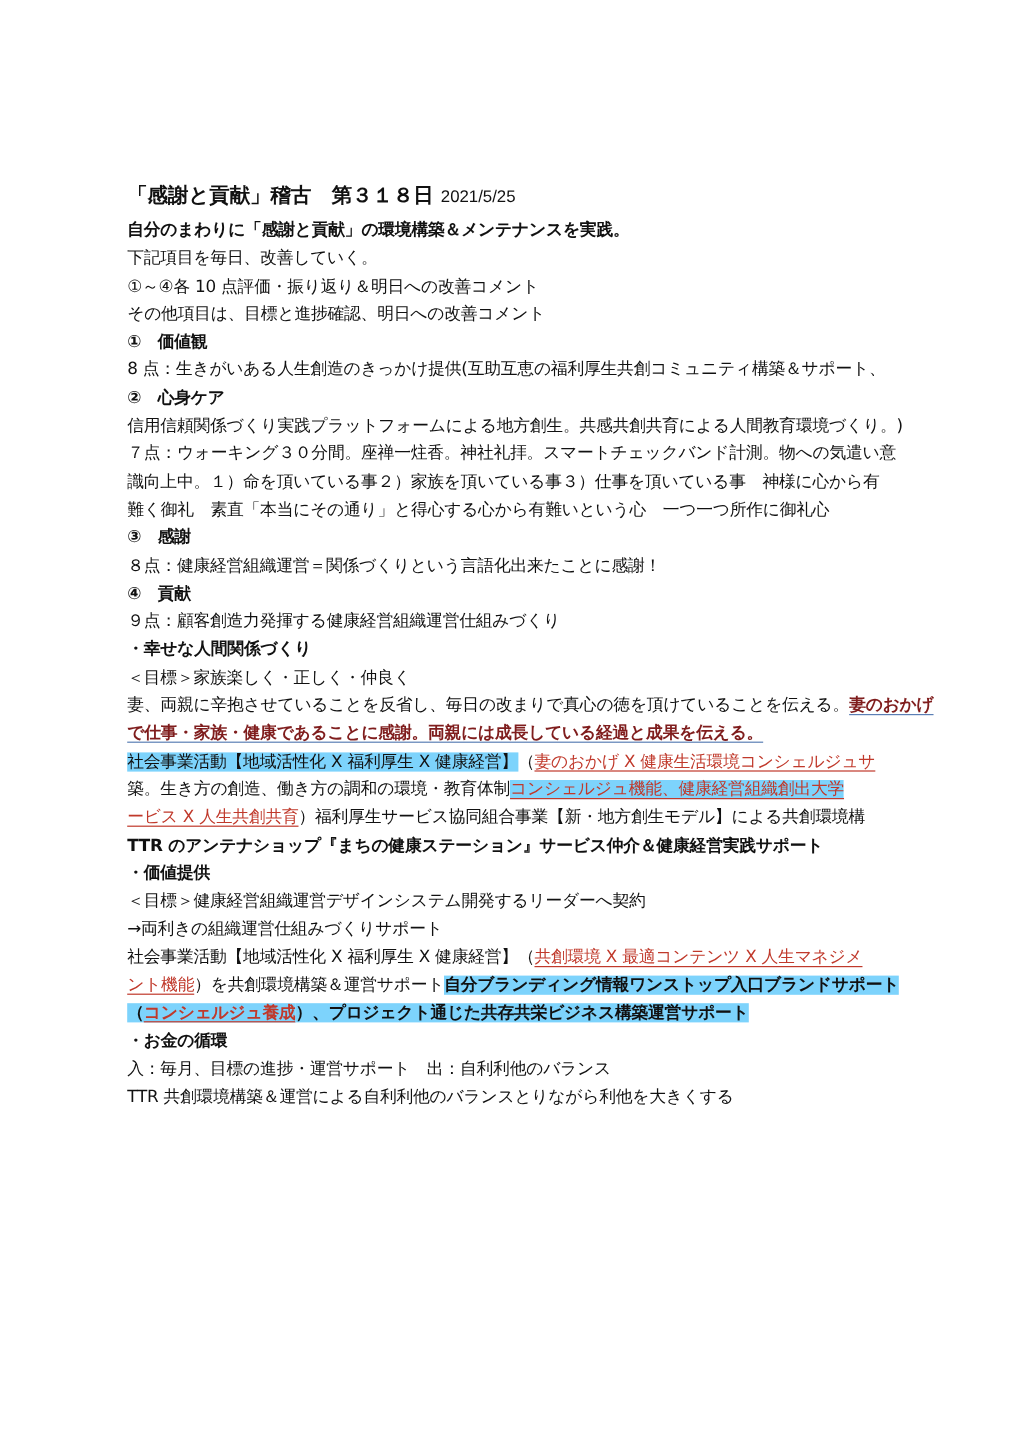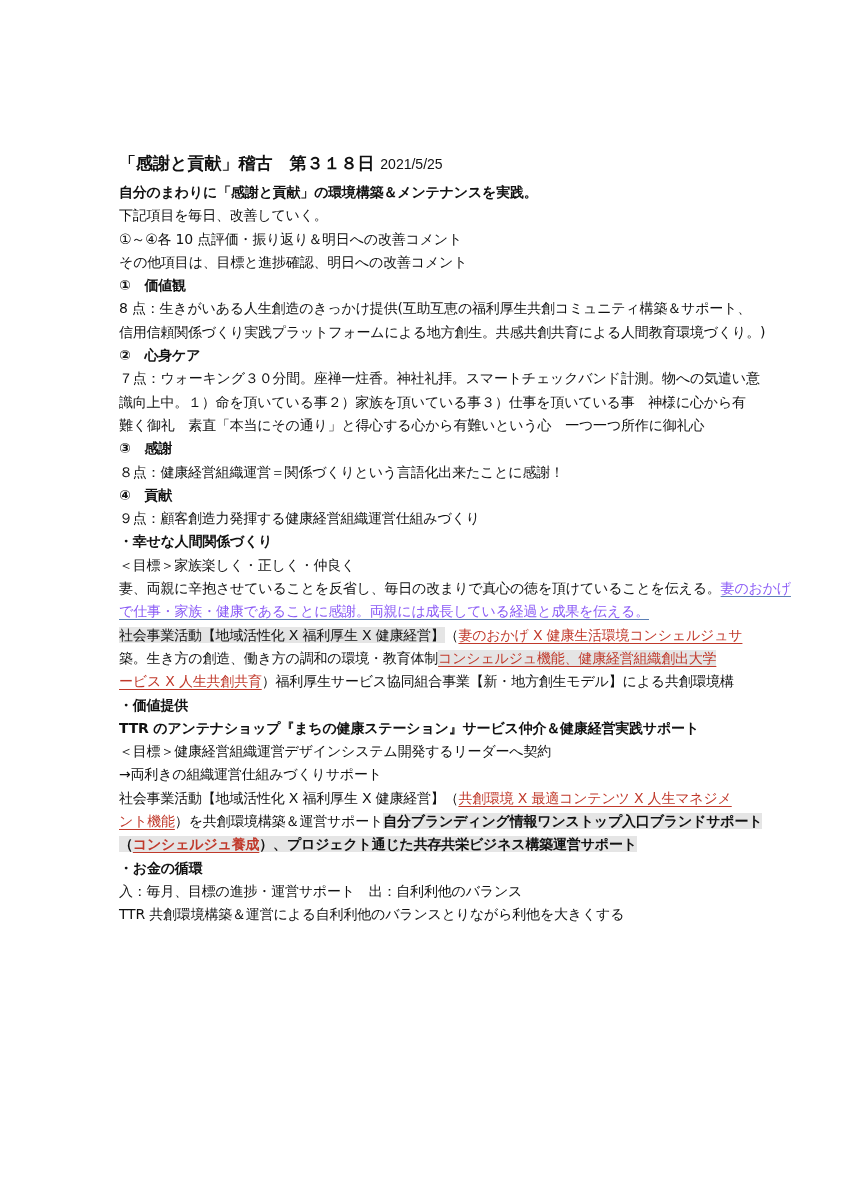--- a/index.html
+++ b/index.html
@@ -1,46 +1,46 @@
 <!DOCTYPE html>
 <html><head>
 <meta charset="utf-8">
 <style>
   html, body { margin:0; padding:0; background:#ffffff; }
   body { width:849px; height:1200px; position:relative; overflow:hidden;
          font-family:"DejaVu Sans","Liberation Sans",sans-serif; color:#111; }
-  .page { position:absolute; left:119px; top:152px; width:620px; }
+  .page { position:absolute; left:106px; top:152px; width:620px; }
   .title { font-size:17px; font-weight:bold; height:22px; line-height:22px; margin-bottom:7px; white-space:nowrap; }
   .title .date { font-weight:normal; font-size:14px; font-family:"Liberation Sans",sans-serif; }
   .line { font-size:14px; line-height:23.3px; height:23.3px; white-space:nowrap; letter-spacing:-0.2px; }
   .b { font-weight:bold; }
   .u { text-decoration-color:#222; text-underline-offset:3px; }
-  .hl { background:#e5e5e5; }
+  .hl { background:#7dd3fc; }
   .red { color:#c0392b; text-decoration:underline; text-decoration-color:#c0392b; text-underline-offset:3px; }
-  .blue { color:#8b5cf6; text-decoration:underline; text-decoration-color:#5b7fb5; text-underline-offset:3px; }
+  .blue { color:#7f1d1d; text-decoration:underline; text-decoration-color:#5b7fb5; text-underline-offset:3px;font-weight:bold; }
 </style>
 </head>
 <body>
 
 <div class="page">
   <div class="title">
     <span>「感謝と貢献」稽古　第３１８日</span>
     <span class="date">2021/5/25</span>
   </div>
 
   <div class="line b">自分のまわりに「感謝と貢献」の環境構築＆メンテナンスを実践。</div>
   <div class="line">下記項目を毎日、改善していく。</div>
   <div class="line">①～④各 10 点評価・振り返り＆明日への改善コメント</div>
   <div class="line">その他項目は、目標と進捗確認、明日への改善コメント</div>
 
   <div class="line b">①　価値観</div>
   <div class="line">8 点：生きがいある人生創造のきっかけ提供(互助互恵の福利厚生共創コミュニティ構築＆サポート、</div>
+  <div class="line b">②　心身ケア</div>
+
   <div class="line">信用信頼関係づくり実践プラットフォームによる地方創生。共感共創共育による人間教育環境づくり。)</div>
-
-  <div class="line b">②　心身ケア</div>
   <div class="line">７点：ウォーキング３０分間。座禅一炷香。神社礼拝。スマートチェックバンド計測。物への気遣い意</div>
   <div class="line">識向上中。１）命を頂いている事２）家族を頂いている事３）仕事を頂いている事　神様に心から有</div>
   <div class="line">難く御礼　素直「本当にその通り」と得心する心から有難いという心　一つ一つ所作に御礼心</div>
 
   <div class="line b">③　感謝</div>
   <div class="line">８点：健康経営組織運営＝関係づくりという言語化出来たことに感謝！</div>
 
   <div class="line b">④　貢献</div>
   <div class="line">９点：顧客創造力発揮する健康経営組織運営仕組みづくり</div>
 
@@ -55,23 +55,23 @@
 
   <div class="line">
     <span class="u hl">社会事業活動【地域活性化 X 福利厚生 X 健康経営】</span><span class="u">（</span><span class="red">妻のおかげ X 健康生活環境コンシェルジュサ</span>
   </div>
   <div class="line">
     <span class="u">築。生き方の創造、働き方の調和の環境・教育体制</span><span class="red hl">コンシェルジュ機能、健康経営組織創出大学</span>
   </div>
   <div class="line">
     <span class="red">ービス X 人生共創共育</span><span class="u">）福利厚生サービス協同組合事業【新・地方創生モデル】による共創環境構</span>
   </div>
+  <div class="line b">TTR のアンテナショップ『まちの健康ステーション』サービス仲介＆健康経営実践サポート</div>
+
   <div class="line b">・価値提供</div>
-
-  <div class="line b">TTR のアンテナショップ『まちの健康ステーション』サービス仲介＆健康経営実践サポート</div>
   <div class="line">＜目標＞健康経営組織運営デザインシステム開発するリーダーへ契約</div>
   <div class="line">→両利きの組織運営仕組みづくりサポート</div>
   <div class="line">
     <span class="u">社会事業活動【地域活性化 X 福利厚生 X 健康経営】（</span><span class="red">共創環境 X 最適コンテンツ X 人生マネジメ</span>
   </div>
   <div class="line">
     <span class="red">ント機能</span><span class="u">）を共創環境構築＆運営サポート</span><span class="u hl b">自分ブランディング情報ワンストップ入口ブランドサポート</span>
   </div>
   <div class="line b">
     <span class="u hl">（</span><span class="red hl">コンシェルジュ養成</span><span class="u hl">）、プロジェクト通じた共存共栄ビジネス構築運営サポート</span>

